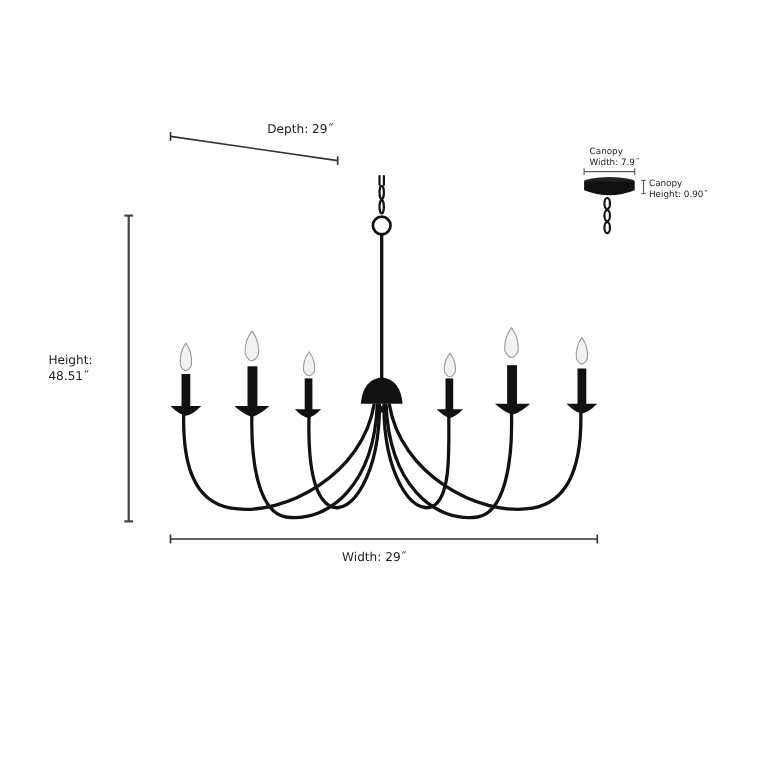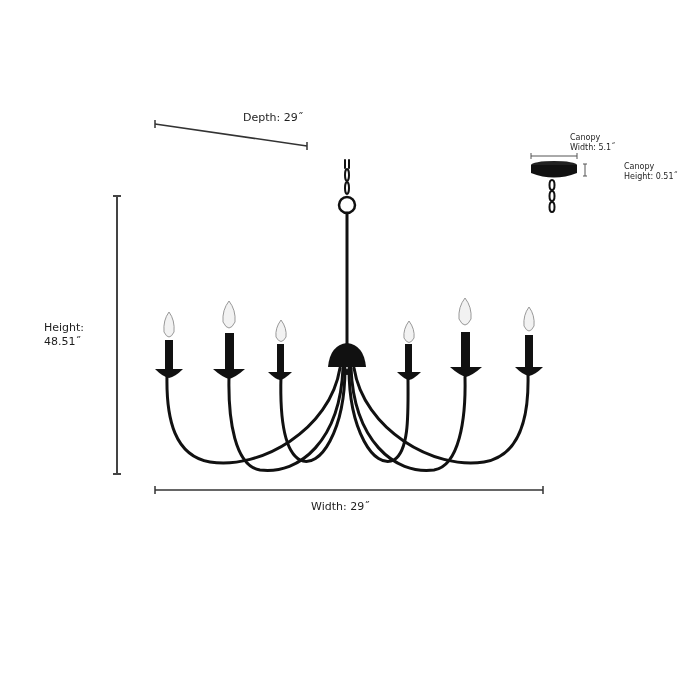--- a/index.html
+++ b/index.html
@@ -1,19 +1,19 @@
 <!DOCTYPE html>
 <html><head>
   <meta charset="utf-8">
   <style>
     html, body { margin: 0; padding: 0; background: #ffffff; }
     body { width: 700px; height: 700px; position: relative; overflow: hidden;
            font-family: "DejaVu Sans", sans-serif; color: #1a1a1a; }
     .lbl { position: absolute; font-size: 11px; line-height: 14px; color: #1e1e1e; white-space: nowrap; }
-    .lbl-small { font-size: 8px; line-height: 10px; margin-left: 34px; }
+    .lbl-small { font-size: 8px; line-height: 10px; }
     svg { position: absolute; left: 0; top: 0; }
   </style>
 </head>
 <body>
 
 <svg width="700" height="700" viewBox="0 0 700 700">
 
   <g stroke="#333" stroke-width="1.5">
     <line x1="155" y1="124" x2="307" y2="146"></line>
     <line x1="155" y1="120" x2="155" y2="128"></line>
@@ -109,19 +109,19 @@
 
 <div class="lbl" style="left:44px; top:321px;">
   <div>Height:</div>
   <div>48.51˝</div>
 </div>
 
 <div class="lbl" style="left:311px; top:500px;">Width: 29˝</div>
 
 <div class="lbl lbl-small" style="left:536px; top:133px;">
   <div>Canopy</div>
-  <div>Width: 5.1˝</div>
+  <div>Width: 7.9˝</div>
 </div>
 
 <div class="lbl lbl-small" style="left:590px; top:162px;">
   <div>Canopy</div>
-  <div>Height: 0.51˝</div>
+  <div>Height: 0.90˝</div>
 </div>
 
 </body></html>

